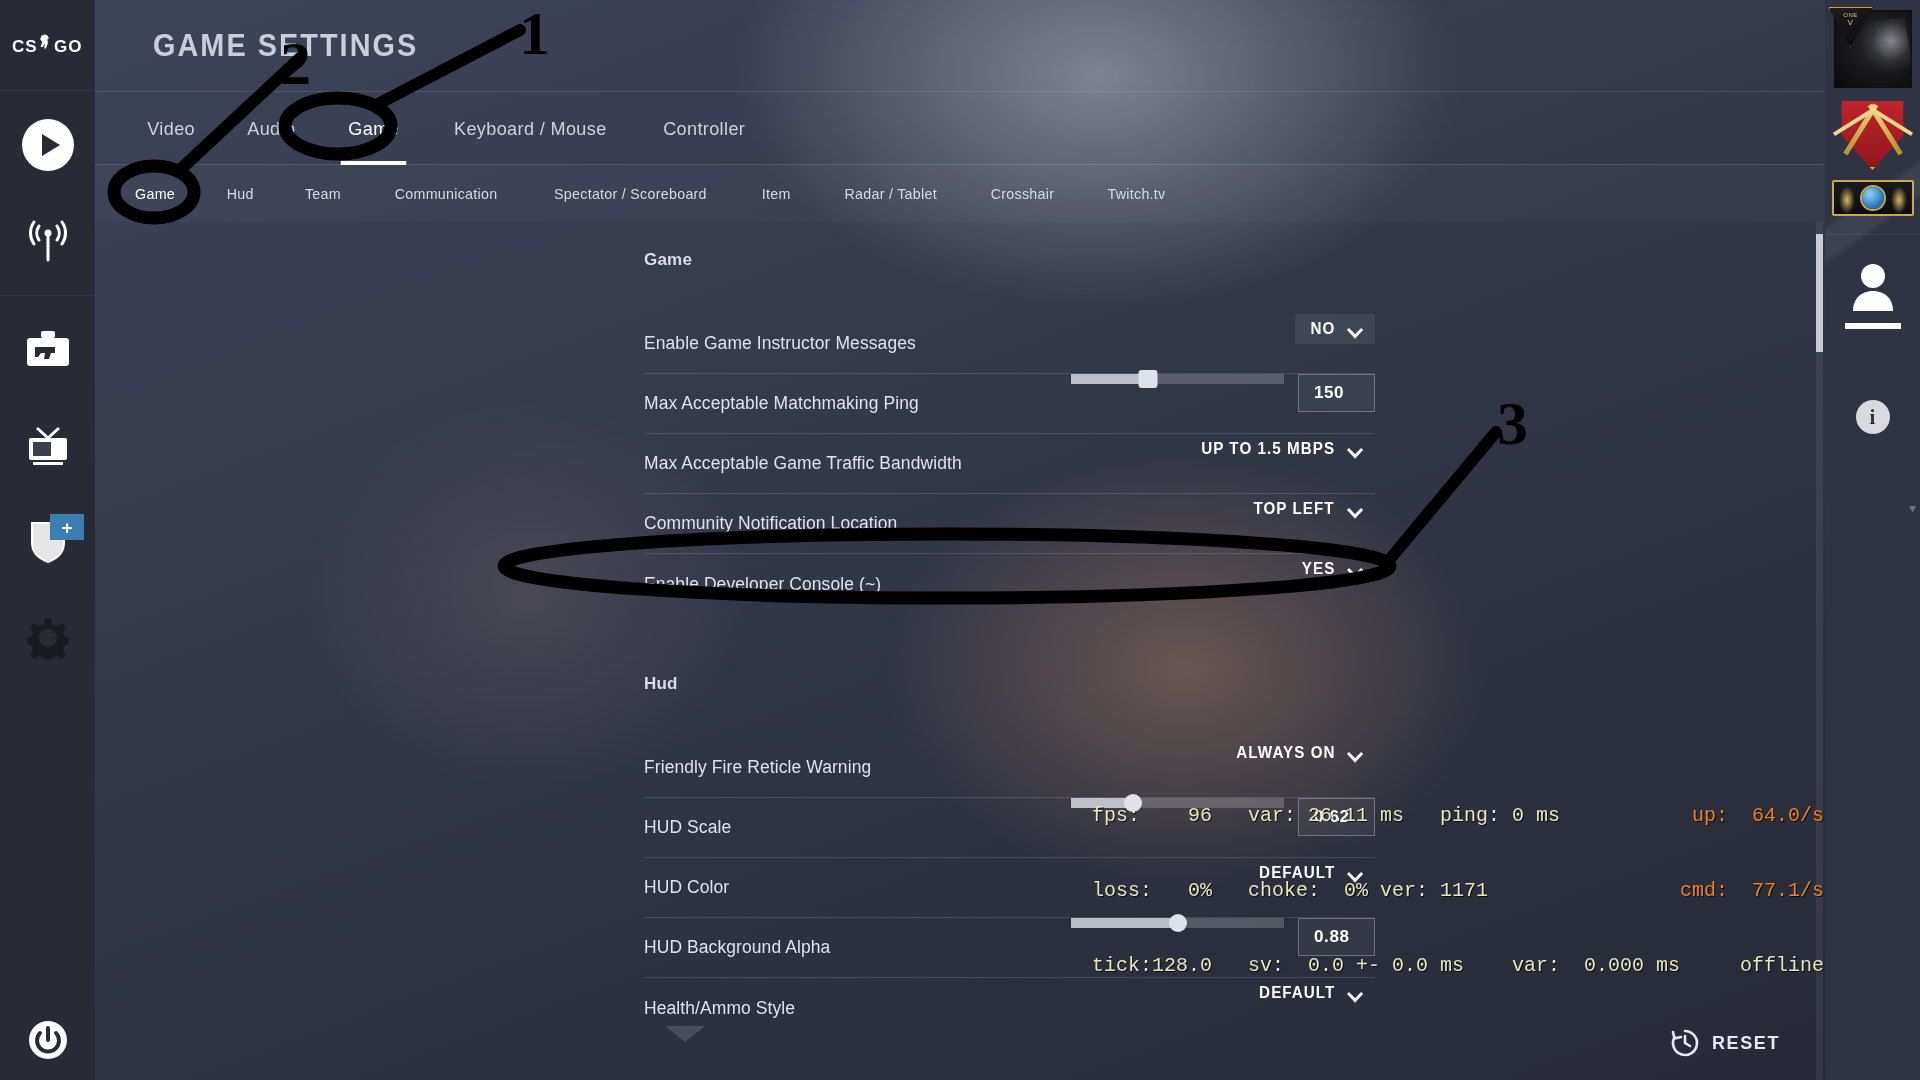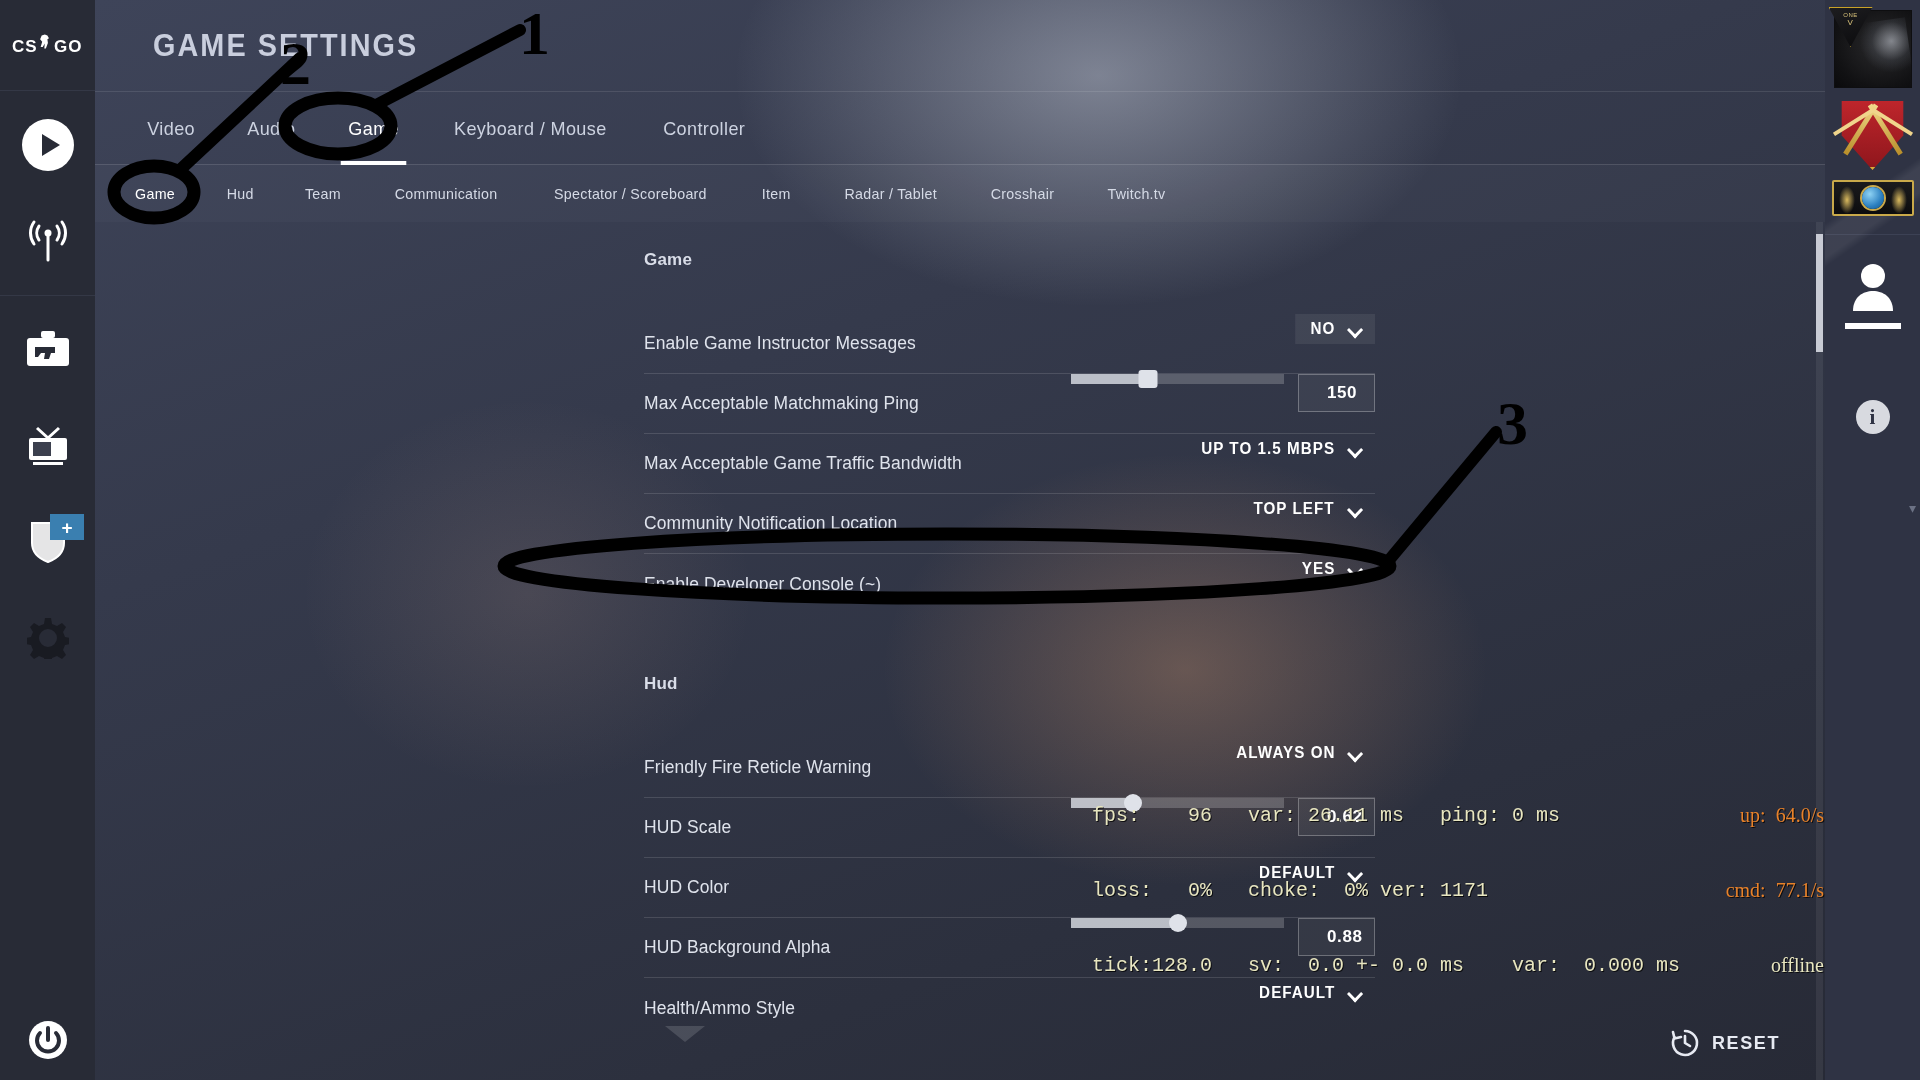--- a/index.html
+++ b/index.html
@@ -230,21 +230,21 @@
   .slider { width: 213px; height: 10px; background: rgba(255,255,255,.20); position: relative; }
   .slider .fill { position: absolute; left: 0; top: 0; bottom: 0; background: rgba(225,228,236,.72); }
   .slider .knob {
     position: absolute; top: -4px; width: 19px; height: 18px; border-radius: 3px;
     background: #dfe2e9; transform: translateX(-50%);
   }
   .slider.round .knob { border-radius: 50%; width: 18px; height: 18px; top: -4px; }
   .valbox {
     width: 77px; height: 38px; border: 1px solid rgba(255,255,255,.28);
     background: rgba(255,255,255,.05);
-    display: flex; align-items: center; padding-left: 28px;
+    display: flex; align-items: center; padding-left: 15px;
     color: #fff; font-size: 17px; font-weight: 700; letter-spacing: .6px;
     font-family: "Liberation Sans Narrow", "Liberation Sans", sans-serif;
   }
 
   
   .scrollbar {
     position: absolute; right: 2px; top: 222px; width: 7px; bottom: 0;
     background: rgba(255,255,255,.07);
   }
   .scrollbar .thumb {
@@ -260,21 +260,21 @@
   
   .netgraph {
     position: absolute; left: 1092px; bottom: 52px;
     font-family: "Liberation Mono", "DejaVu Sans Mono", monospace;
     font-size: 20px; line-height: 25px; color: #e8e6c0;
     white-space: pre; text-shadow: 1px 1px 0 rgba(0,0,0,.75);
     z-index: 20;
   }
   .netgraph-right {
     position: absolute; right: 96px; bottom: 52px;
-    font-family: Liberation Serif, serif;
+    font-family: Liberation Mono, monospace;
     font-size: 20px; line-height: 25px; color: #e8e6c0;
     text-align: right; white-space: pre; text-shadow: 1px 1px 0 rgba(0,0,0,.75);
     z-index: 20;
   }
 
   .reset-btn {
     position: absolute; right: 140px; bottom: 22px;
     display: flex; align-items: center; gap: 12px;
     color: #e7eaf2; font-size: 18px; font-weight: 700; letter-spacing: 1.6px;
     font-family: "Liberation Sans Narrow", "Liberation Sans", sans-serif;

